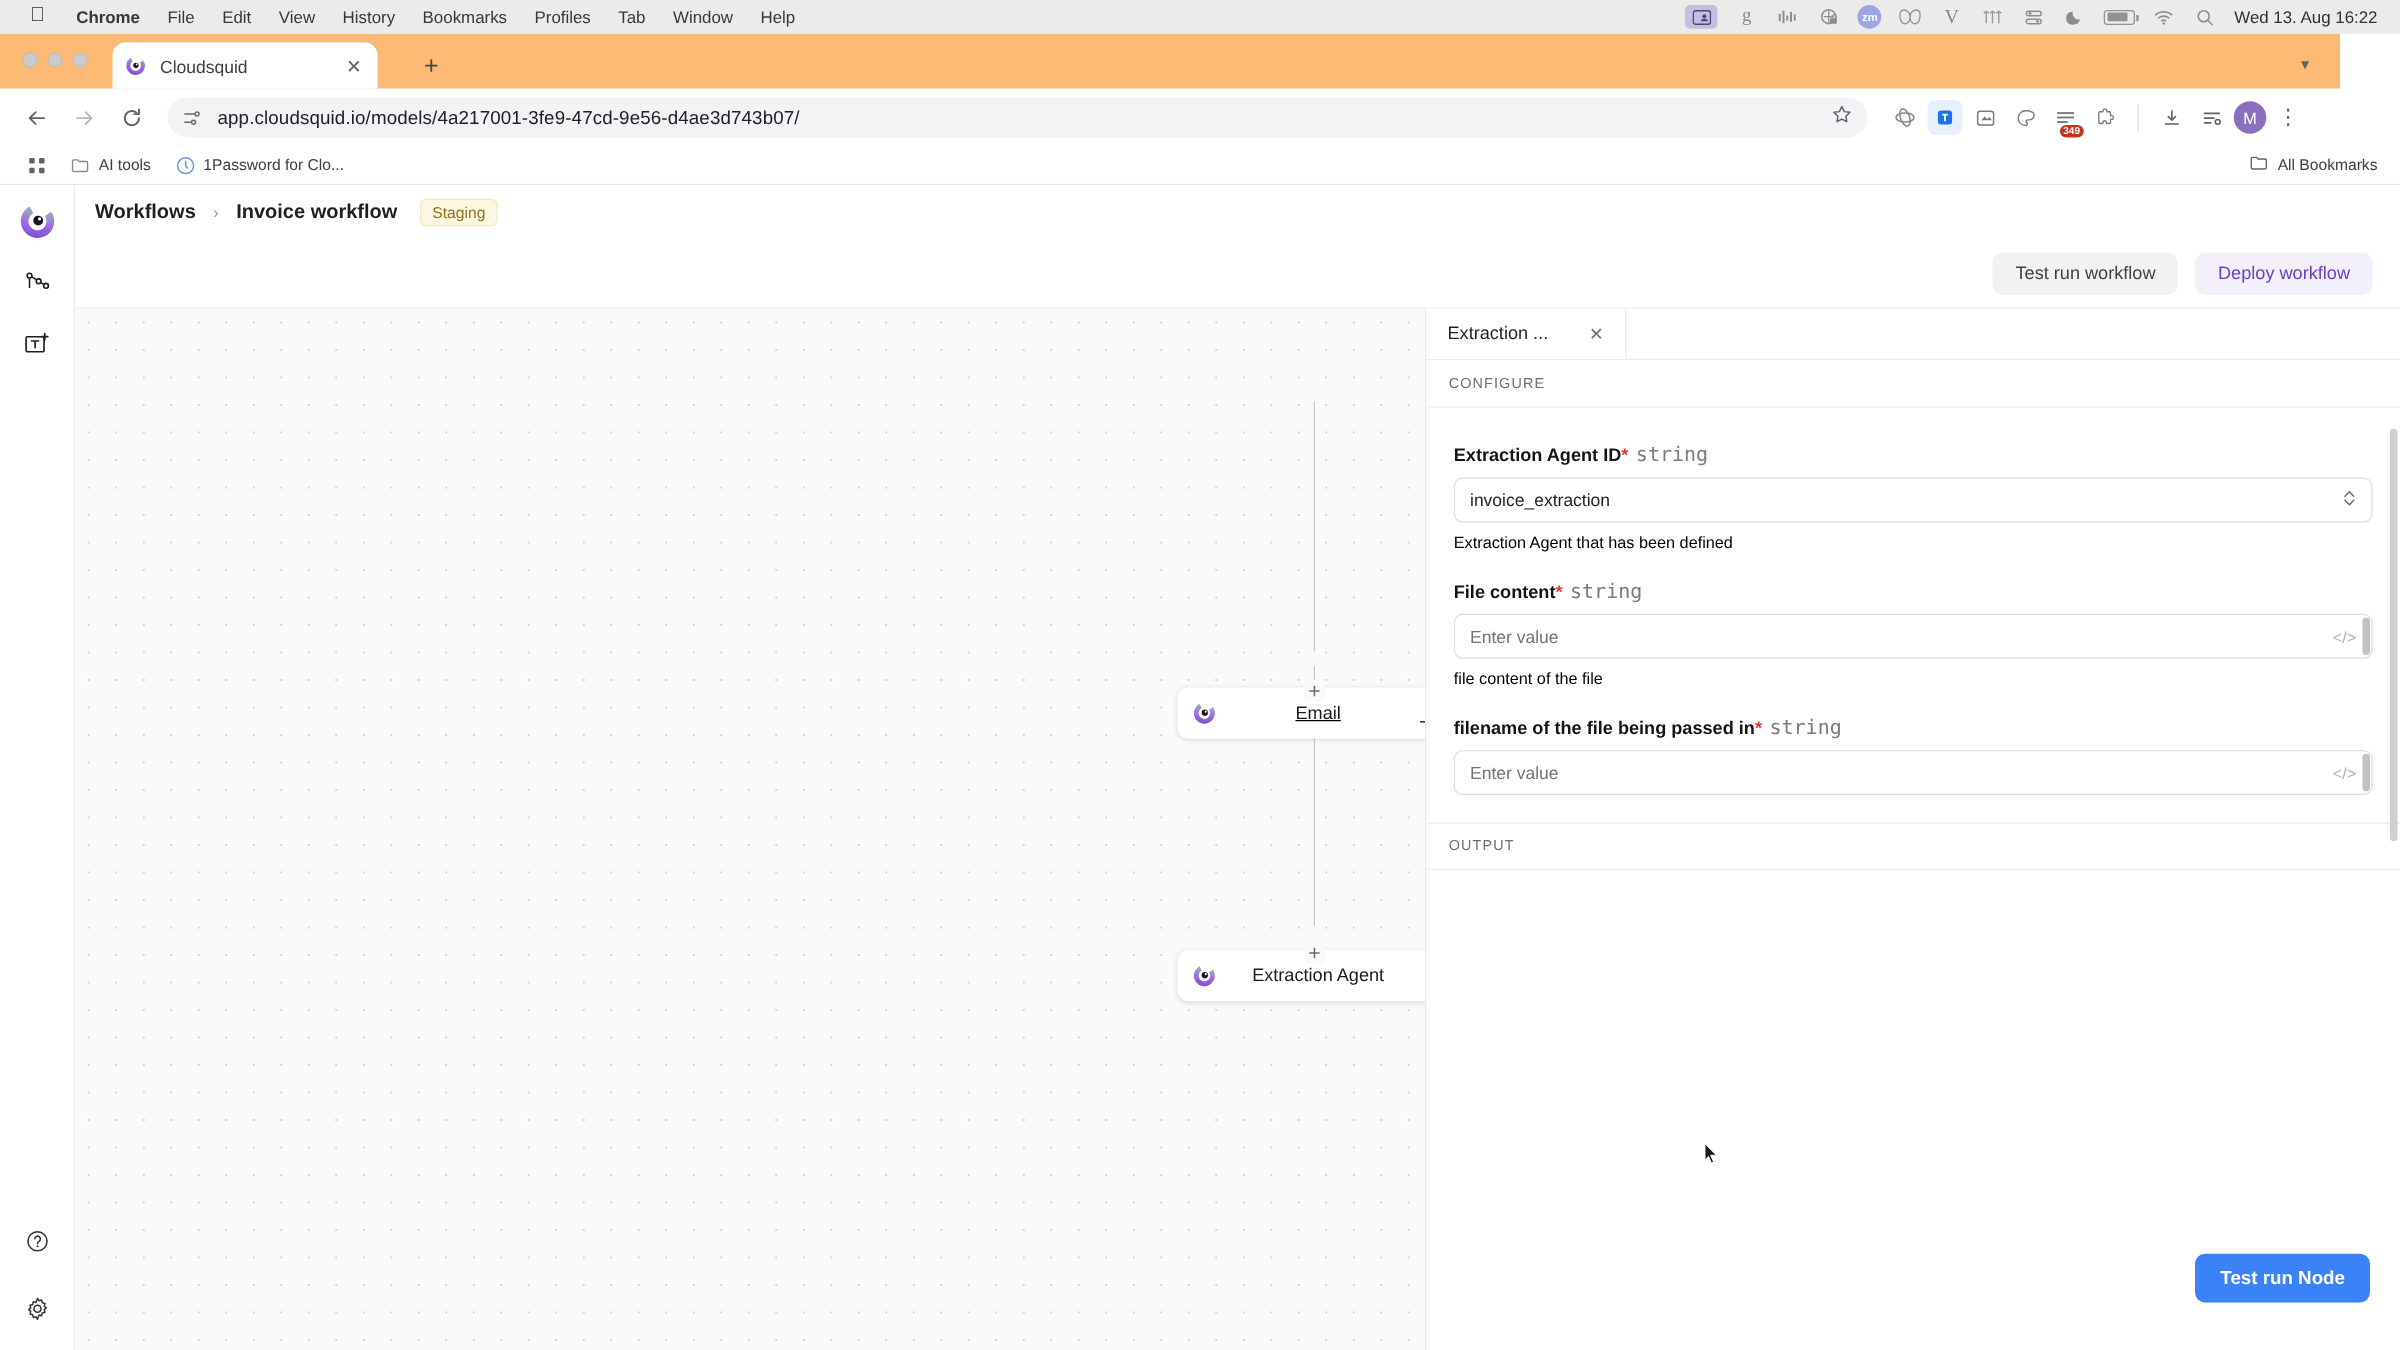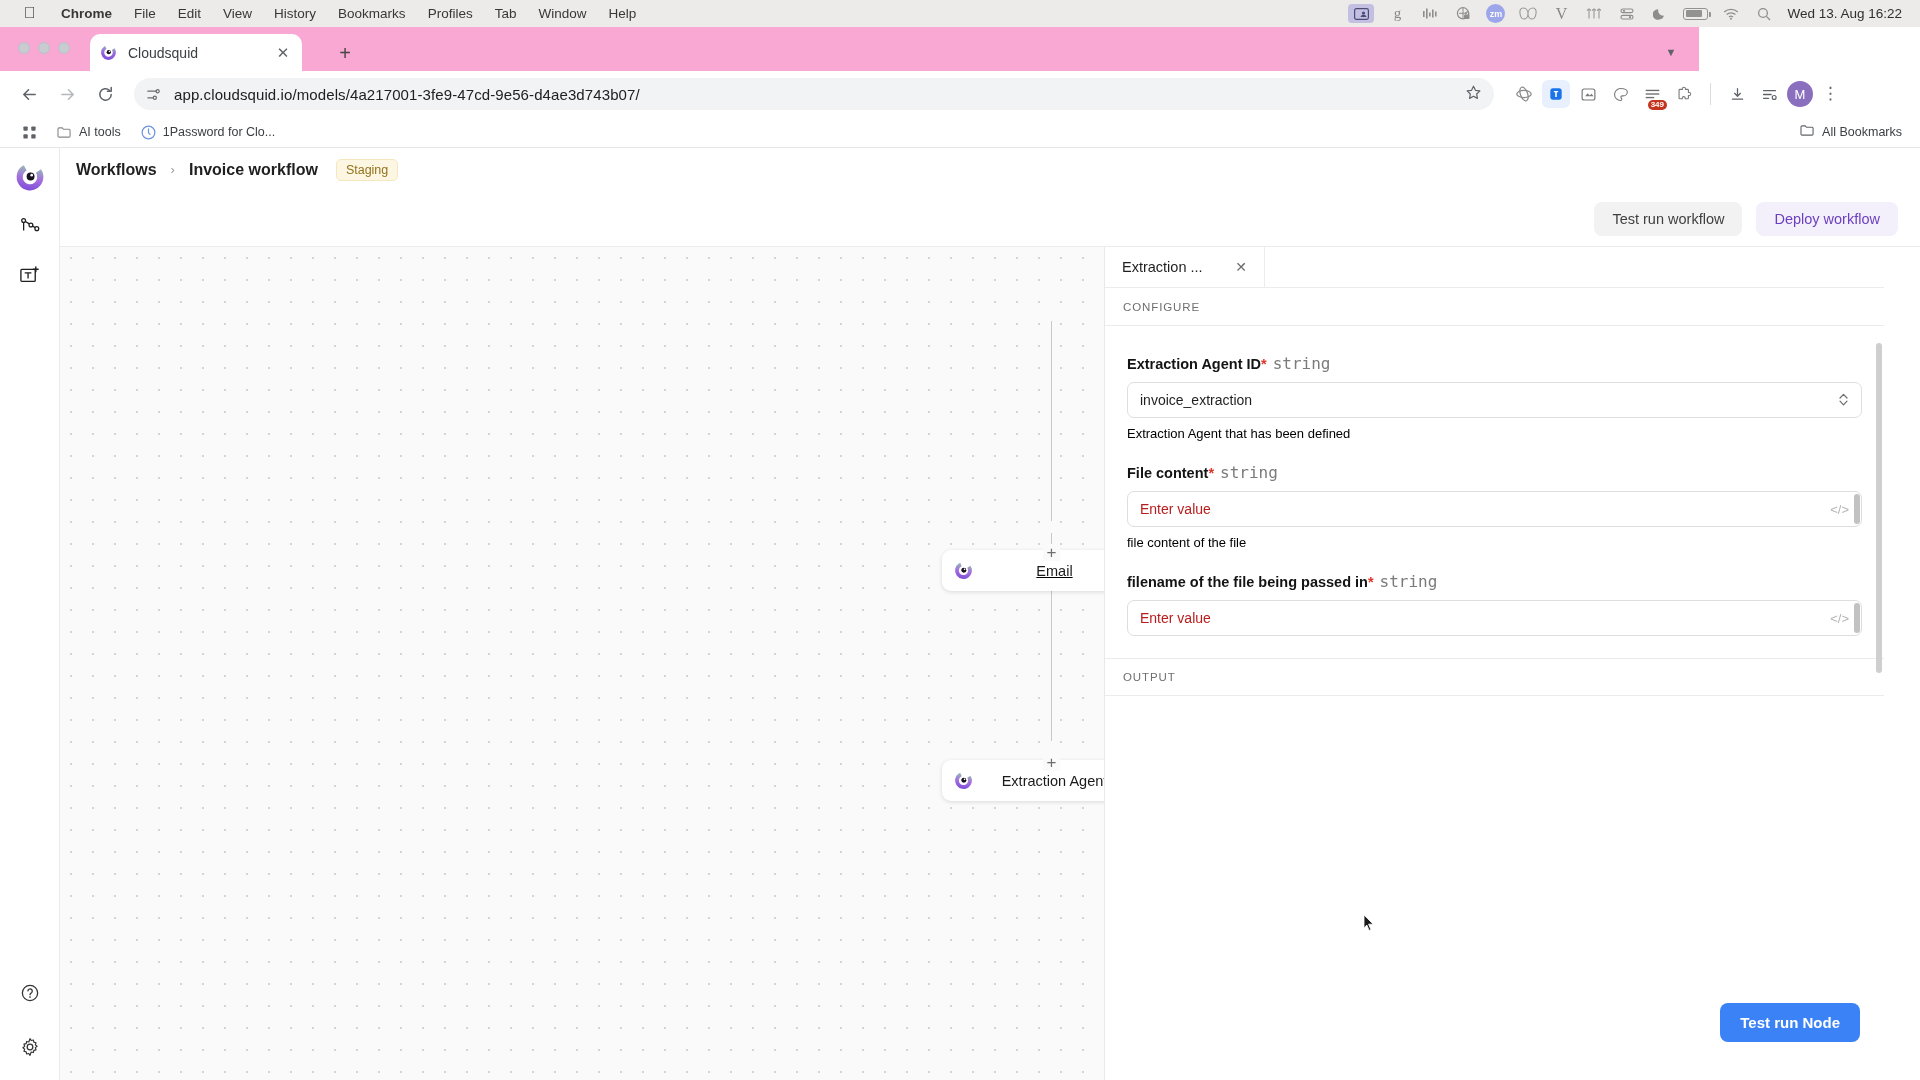--- a/index.html
+++ b/index.html
@@ -47,22 +47,22 @@
   }
   .mb-batt::after {
     content: ""; position: absolute; right: -3.5px; top: 3px;
     width: 2px; height: 5px; background: #6d6d6d; border-radius: 0 1px 1px 0;
   }
   .mb-batt i { position: absolute; left: 1.5px; top: 1.5px; bottom: 1.5px; width: 70%;
     background: #6d6d6d; border-radius: 1px; display:block; }
 
   
   .chrome-tabstrip {
-    position: absolute; top: 27px; left: 0; width: 1699px; height: 44px;
-    background: #f9a8d4;
+    position: absolute; top: 27px; left: 0; width: 1872px; height: 44px;
+    background: #fdba74;
   }
   .traffic { position: absolute; left: 18px; top: 15px; display: flex; gap: 8px; }
   .traffic span {
     width: 12px; height: 12px; border-radius: 50%; background: #c8cbd0;
     border: 1px solid #bcc0c6; display:block;
   }
   .tab {
     position: absolute; left: 90px; top: 7px; width: 212px; height: 37px;
     background: #fff; border-radius: 10px 10px 0 0;
     display: flex; align-items: center; padding: 0 10px;
@@ -204,21 +204,21 @@
     position: absolute; width: 220px; height: 41px; background: #fff;
     border-radius: 9px; box-shadow: 0 1px 4px rgba(0,0,0,.13);
     display: flex; align-items: center; padding: 0 12px;
   }
   .node-icon { width: 19px; height: 19px; flex: 0 0 19px; }
   .node-label { flex: 1; text-align: center; font-size: 14.5px; color: #1b1b1b; }
   .node-menu { color: #6b6b6b; font-size: 14px; letter-spacing: 0; width: 14px; text-align: center;}
 
   
   .panel {
-    position: absolute; left: 1104px; top: 99px; width: 780px; height: 833px;
+    position: absolute; left: 1140px; top: 99px; width: 780px; height: 833px;
     background: #fff; border-left: 1px solid #e9e9e9;
   }
   .panel-tabs { height: 41px; border-bottom: 1px solid #ececec; display: flex; }
   .panel-tab {
     width: 160px; display: flex; align-items: center; justify-content: space-between;
     padding: 0 17px; font-size: 14.5px; color: #1f1f1f;
     border-right: 1px solid #ececec; background: #fff;
   }
   .panel-tab .x { color: #6c6c6c; font-size: 14px; }
   .panel-sec {
@@ -232,21 +232,21 @@
   .flabel .req { color: #e0352b; font-weight: bold; }
   .flabel .ftype {
     font-family: "DejaVu Sans Mono", monospace; font-weight: normal;
     color: #7b7b7b; font-size: 16px; margin-left: 6px;
   }
   .finput {
     height: 36px; border: 1px solid #dedede; border-radius: 7px;
     display: flex; align-items: center; padding: 0 12px;
     font-size: 14px; color: #1f1f1f; background: #fff; position: relative;
   }
-  .finput .ph { color: #b91c1c; }
+  .finput .ph { color: #737373; }
   .finput .code-ic { margin-left: auto; color: #b4b4b4; font-size: 13px; }
   .finput .sel-ic { margin-left: auto; color: #6d6d6d; font-size: 11px; line-height: 1; }
   .finput .scroll-stub {
     position: absolute; right: 1px; top: 2px; bottom: 2px; width: 6px;
     background: #c2c2c2; border-radius: 3px;
   }
   .fhelp { font-size: 13px; color: #000000; margin-top: 8px; }
   .panel-sec.output { border-top: 1px solid #ececec; margin-top: 8px; }
   .panel-scrollbar {
     position: absolute; right: 2px; top: 96px; width: 6px; height: 330px;

